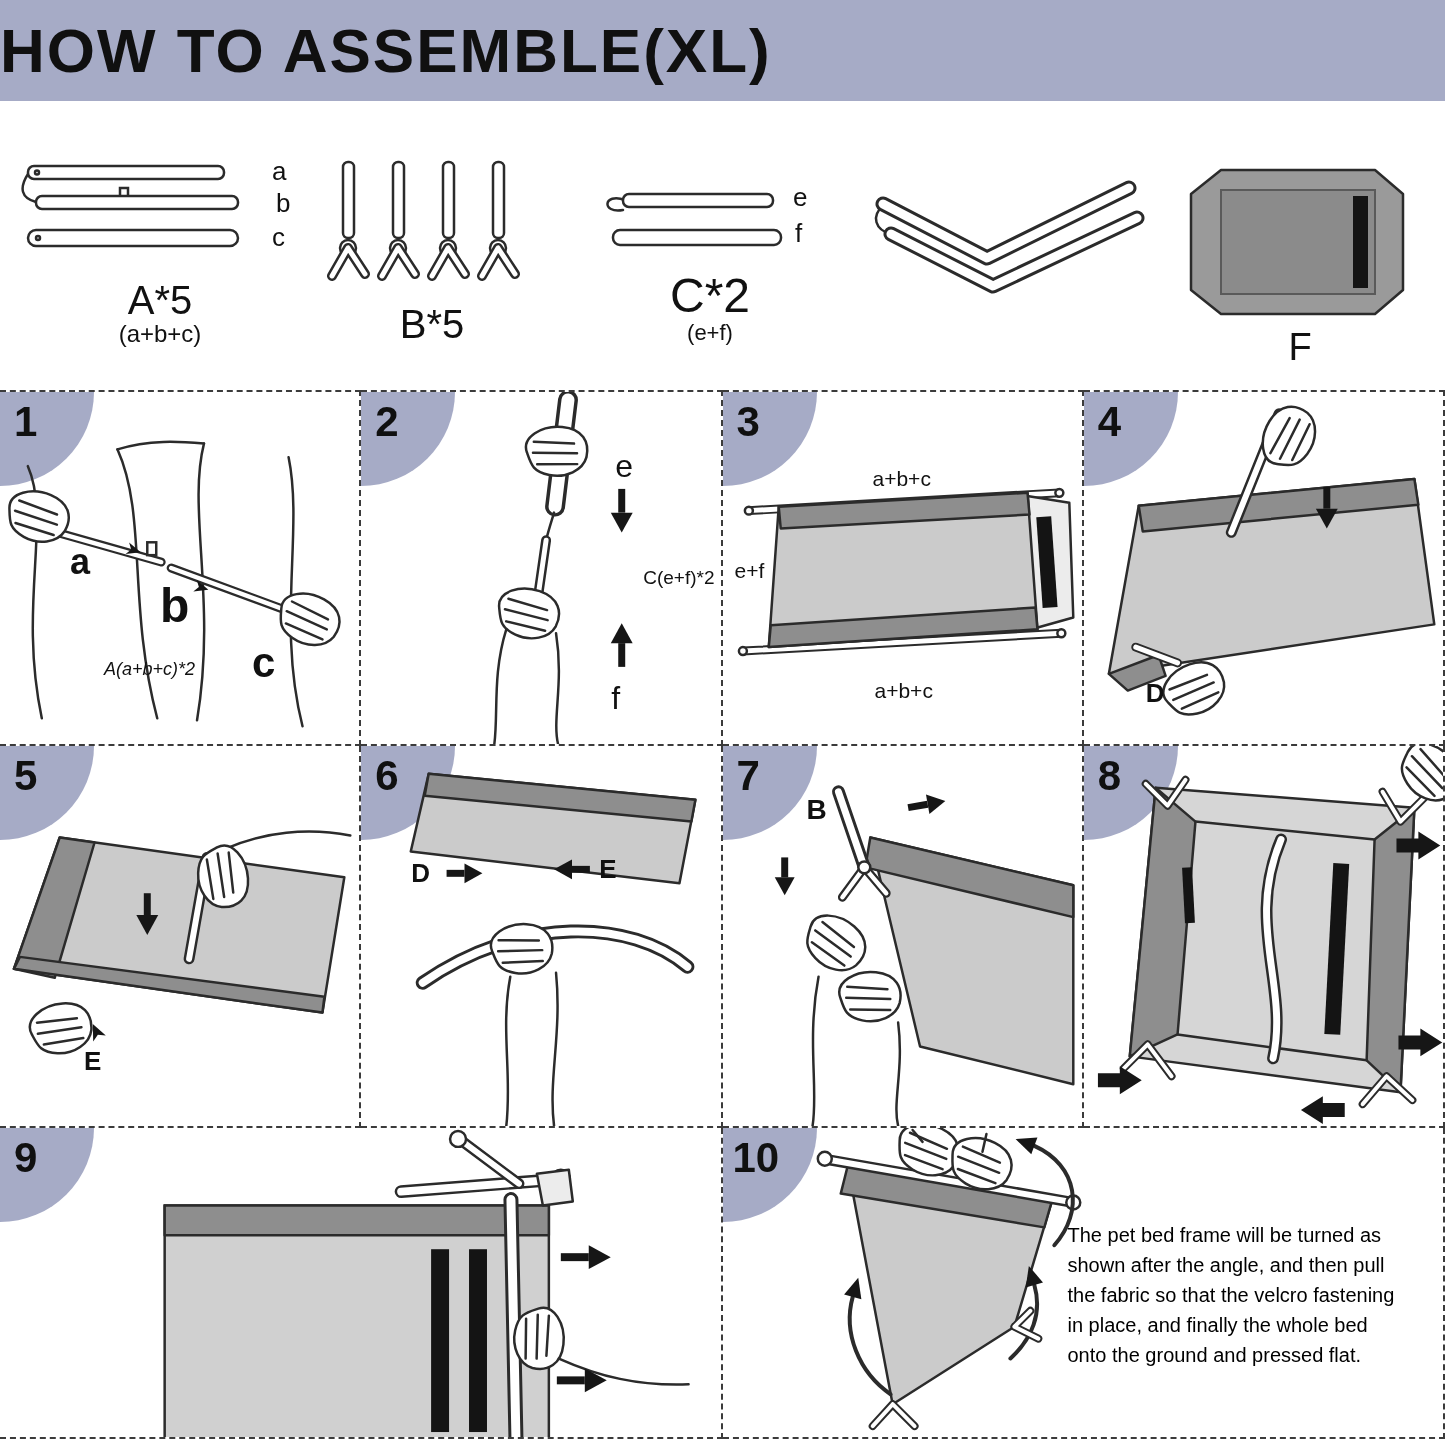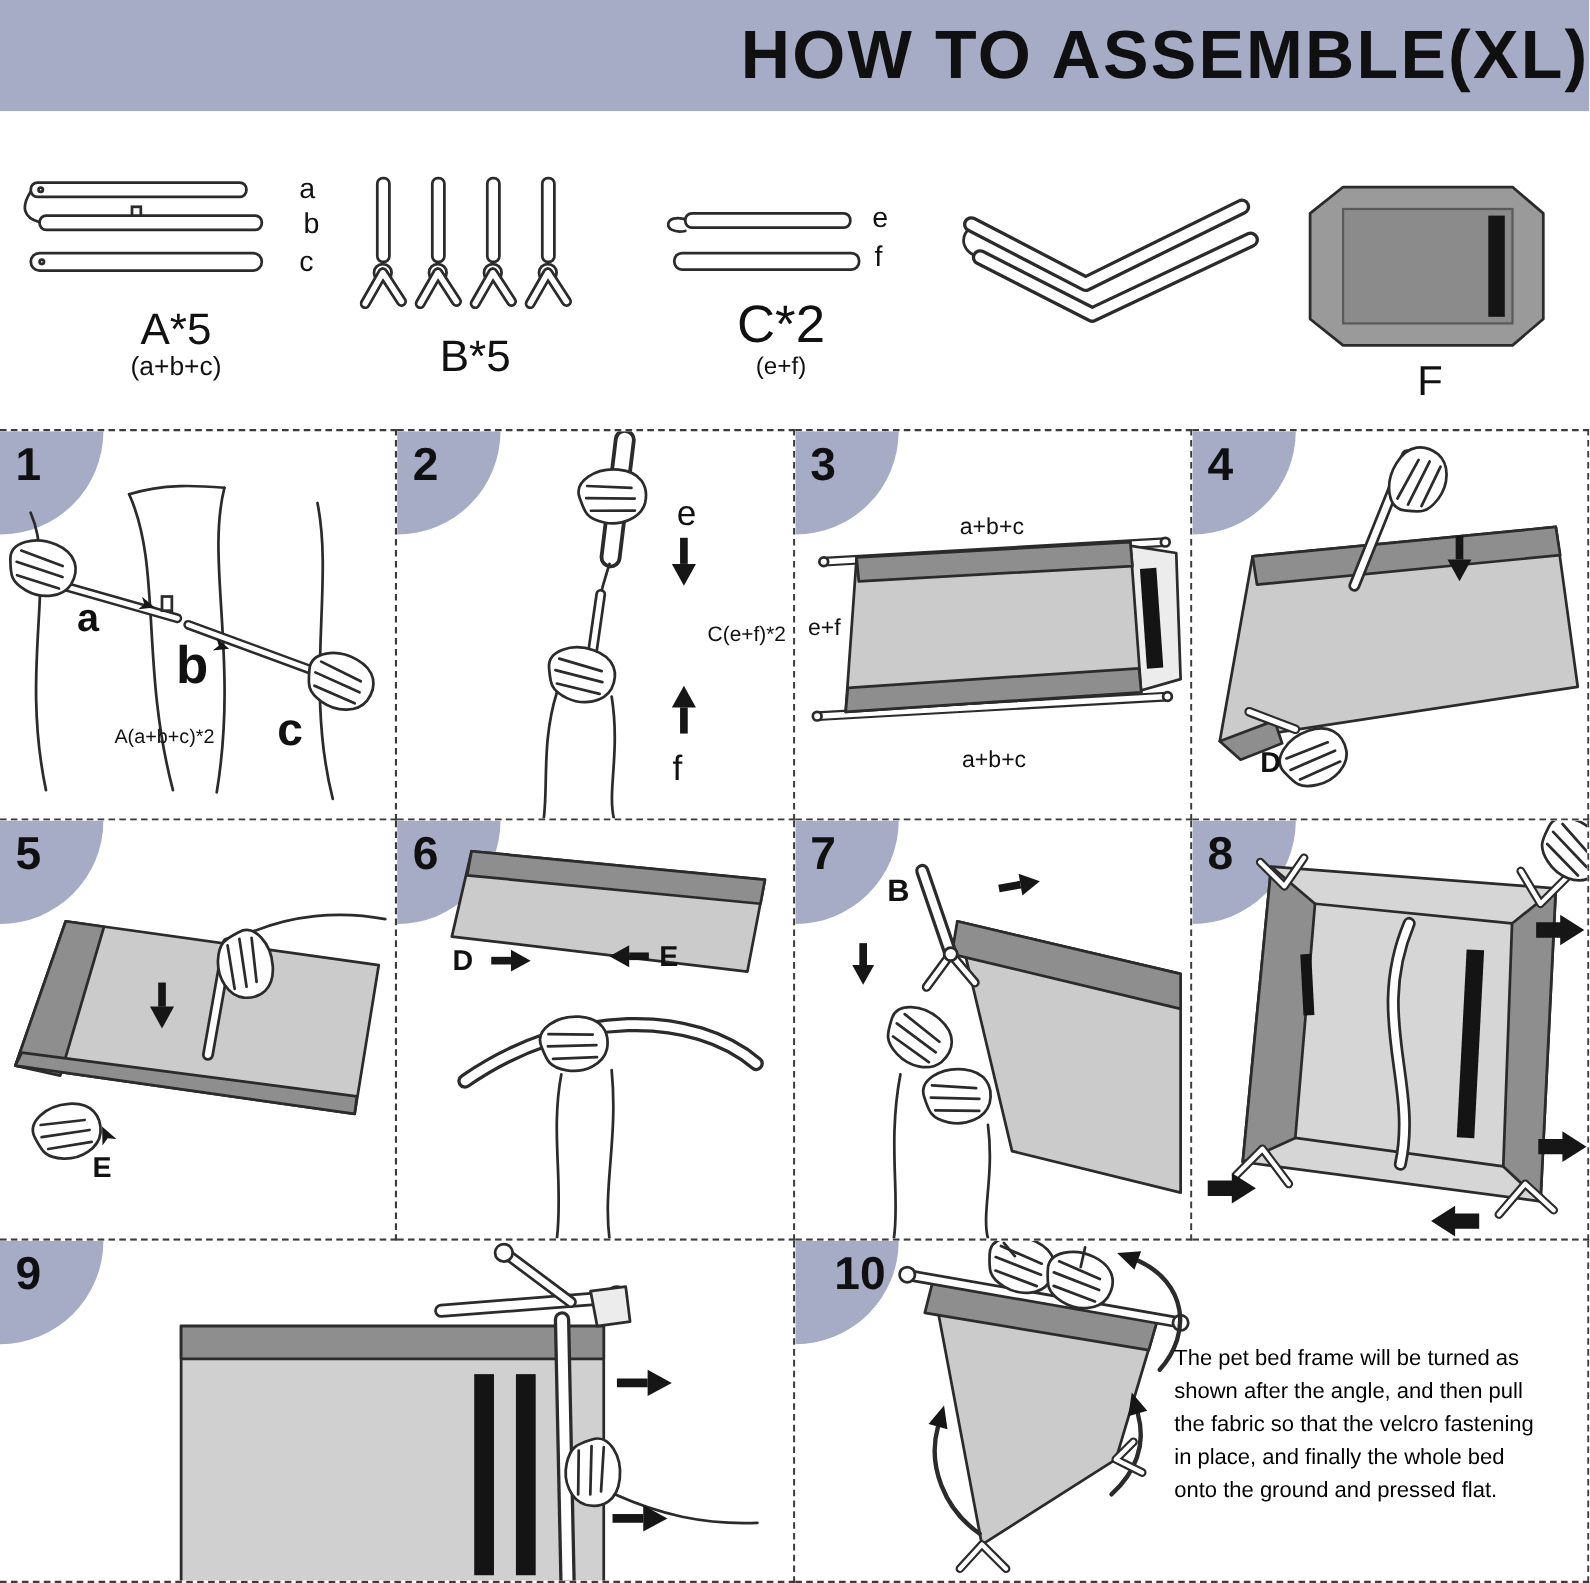--- a/index.html
+++ b/index.html
@@ -2,21 +2,21 @@
 <html><head>
 <meta charset="utf-8">
 <style>
   html,body{margin:0;padding:0;background:#ffffff;}
   *{box-sizing:border-box;}
   .page{position:relative;width:1445px;height:1439px;background:#fff;overflow:hidden;
         font-family:"Liberation Sans",sans-serif;color:#141414;}
 
   
   .hdr{position:absolute;left:0;top:0;width:1445px;height:101px;background:#a6abc6;
-       display:flex;align-items:center;justify-content:flex-end;}
+       display:flex;align-items:center;justify-content:flex-start;}
   .hdr h1{margin:0;font-size:62px;font-weight:bold;letter-spacing:2px;color:#101010;}
 
   
   .parts{position:absolute;left:0;top:122px;width:1445px;height:268px;background:#fff;}
   .part{position:absolute;text-align:center;}
   .part-art{position:relative;margin:0 auto;}
   .plabel{position:absolute;font-size:26px;color:#111;}
   .part-name{font-size:40px;color:#111;margin-top:8px;line-height:1;}
   .part-sub{font-size:24px;color:#111;margin-top:2px;line-height:1;}
 
@@ -169,21 +169,21 @@
           <path class="ln" d="M-22,-14 l40,6 M-24,-3 l44,5 M-21,9 l40,4"></path>
         </g>
         <g transform="translate(310,232) rotate(18)">
           <path class="hand" d="M-30,-4 C-34,-20 -12,-30 8,-26 C28,-22 34,-8 29,7 C24,20 6,26 -10,21 C-26,16 -27,9 -30,-4 Z"></path>
           <path class="ln" d="M-22,-14 l40,6 M-24,-3 l44,5 M-21,9 l40,4"></path>
         </g>
       </svg>
       <span class="slabel" style="left:70px;top:152px;font-size:36px;">a</span>
       <span class="slabel" style="left:160px;top:190px;font-size:48px;">b</span>
       <span class="slabel" style="left:252px;top:250px;font-size:42px;">c</span>
-      <span class="tlabel" style="left:104px;top:268px;font-size:18px;">A(a+b+c)*2</span>
+      <span class="tlabel" style="left:104px;top:268px;font-size:18px;font-style:italic;">A(a+b+c)*2</span>
     </div>
 
     <div class="cell">
       <div class="corner"></div>
       <div class="num">2</div>
       <svg class="fill" viewBox="0 0 361 356" preserveAspectRatio="none">
         <path class="to" stroke-width="20" d="M208,8 L195,116"></path>
           <path class="ti" stroke-width="13" d="M208,8 L195,116"></path>
         <g transform="translate(197,62) rotate(-6)">
           <path class="hand" d="M-30,-4 C-34,-20 -12,-30 8,-26 C28,-22 34,-8 29,7 C24,20 6,26 -10,21 C-26,16 -27,9 -30,-4 Z"></path>
@@ -411,21 +411,21 @@
         </g>
         <g transform="translate(558,254)">
           <rect class="arr" x="0" y="-4" width="28" height="8"></rect>
             <polygon class="arr" points="28,-12 28,12 50,0"></polygon>
         </g>
       </svg>
     </div>
 
     <div class="cell">
       <div class="corner"></div>
-      <div class="num" style="left:10px;margin-left:26px;">10</div>
+      <div class="num" style="left:10px;">10</div>
       <svg class="fill" viewBox="0 0 722 311" preserveAspectRatio="none">
         <polygon class="fab" points="125,38 330,72 292,200 170,278"></polygon>
         <polygon class="fabd" points="125,38 330,72 322,100 118,66"></polygon>
         <path class="to" stroke-width="11" d="M106,32 L346,74"></path>
           <path class="ti" stroke-width="6" d="M106,32 L346,74"></path>
         <circle class="tube" cx="102" cy="31" r="7"></circle>
           <circle class="tube" cx="351" cy="75" r="7"></circle>
         <g transform="translate(205,24) rotate(15)">
           <path class="hand" d="M-30,-4 C-34,-20 -12,-30 8,-26 C28,-22 34,-8 29,7 C24,20 6,26 -10,21 C-26,16 -27,9 -30,-4 Z"></path>
           <path class="ln" d="M-22,-14 l40,6 M-24,-3 l44,5 M-21,9 l40,4"></path>

